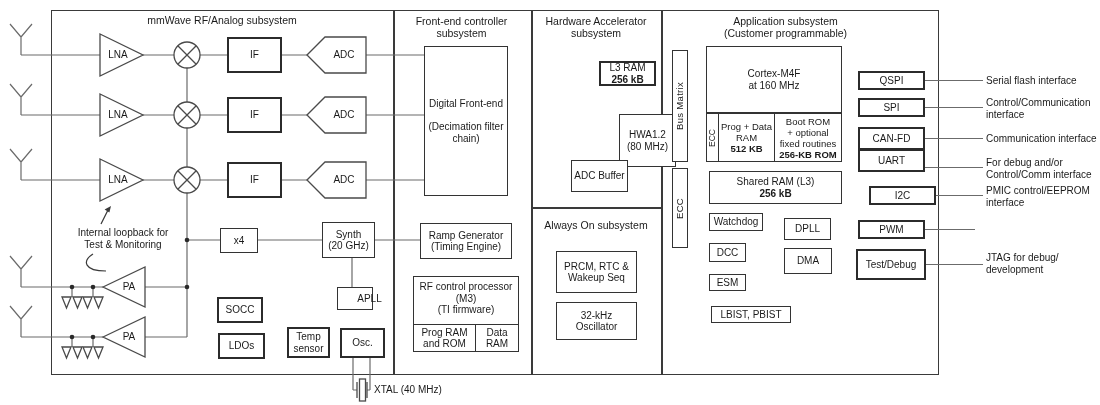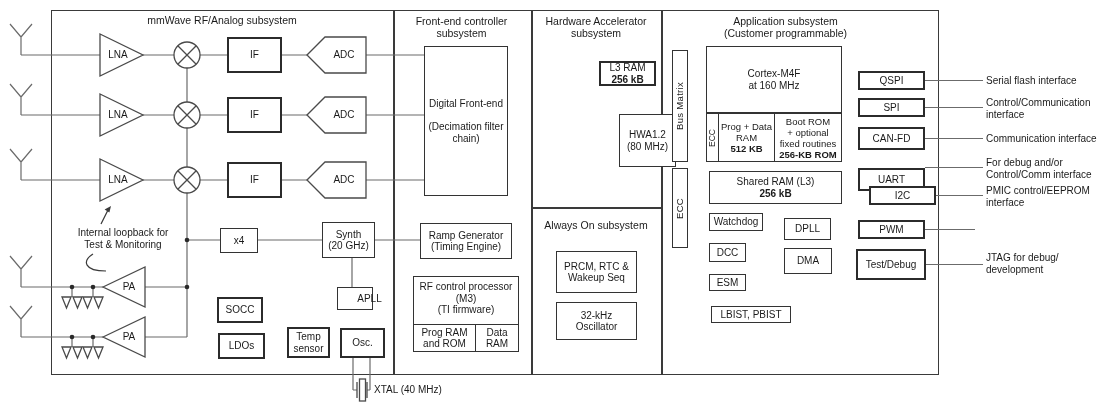--- a/index.html
+++ b/index.html
@@ -201,20 +201,21 @@
 RAM</div>
 
   <div class="title" style="left:532px;top:15px;width:128px;">Hardware Accelerator
 subsystem</div>
   <div class="box thick" style="left:571px;top:61px;width:57px;height:25px;margin-left:28px;">
     <span>L3 RAM</span>
     <span class="b">256 kB</span>
   </div>
   <div class="box" style="left:603px;top:114px;width:57px;height:53px;margin-left:16px;">HWA1.2
 (80 MHz)</div>
+  <div class="box" style="left:571px;top:160px;width:57px;height:32px;">ADC Buffer</div>
 
   <div class="title" style="left:532px;top:219px;width:128px;">Always On subsystem</div>
   <div class="box" style="left:556px;top:251px;width:81px;height:42px;">PRCM, RTC &amp;
 Wakeup Seq</div>
   <div class="box" style="left:556px;top:302px;width:81px;height:38px;">32-kHz
 Oscillator</div>
 
   <div class="title" style="left:663px;top:15px;width:245px;">Application subsystem
 (Customer programmable)</div>
 
@@ -251,21 +252,21 @@
   <div class="box" style="left:709px;top:213px;width:54px;height:18px;">Watchdog</div>
   <div class="box" style="left:784px;top:218px;width:47px;height:22px;">DPLL</div>
   <div class="box" style="left:709px;top:243px;width:37px;height:19px;">DCC</div>
   <div class="box" style="left:784px;top:248px;width:48px;height:26px;">DMA</div>
   <div class="box" style="left:709px;top:274px;width:37px;height:17px;">ESM</div>
   <div class="box" style="left:711px;top:306px;width:80px;height:17px;">LBIST, PBIST</div>
 
   <div class="box thick" style="left:858px;top:71px;width:67px;height:19px;">QSPI</div>
   <div class="box thick" style="left:858px;top:98px;width:67px;height:19px;">SPI</div>
   <div class="box thick" style="left:858px;top:127px;width:67px;height:23px;">CAN-FD</div>
-  <div class="box thick" style="left:858px;top:168px;width:67px;height:23px;">UART</div>
+  <div class="box thick" style="left:858px;top:149px;width:67px;height:23px;">UART</div>
   <div class="box thick" style="left:858px;top:186px;width:67px;height:19px;margin-left:11px;">I2C</div>
   <div class="box thick" style="left:858px;top:220px;width:67px;height:19px;">PWM</div>
   <div class="box thick" style="left:856px;top:249px;width:70px;height:31px;">Test/Debug</div>
 
   <div class="annotation" style="left:986px;top:75px;width:118px;">Serial flash interface</div>
   <div class="annotation" style="left:986px;top:97px;width:118px;">Control/Communication
 interface</div>
   <div class="annotation" style="left:986px;top:133px;width:118px;">Communication interface</div>
   <div class="annotation" style="left:986px;top:157px;width:118px;">For debug and/or
 Control/Comm interface</div>

